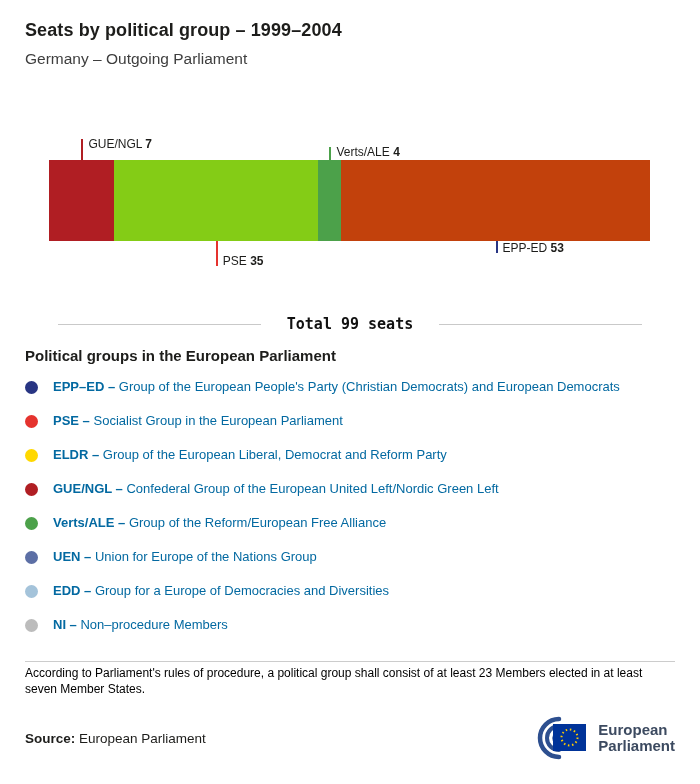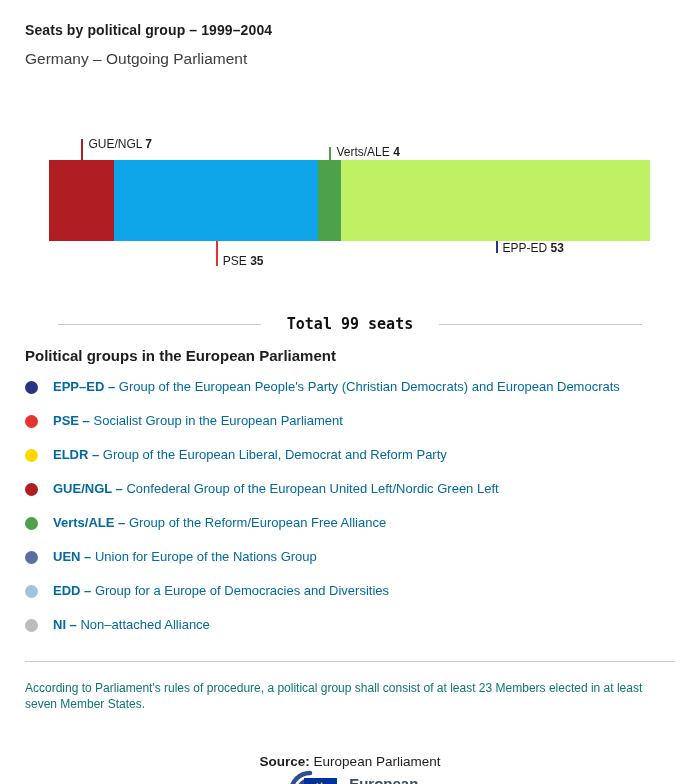--- a/index.html
+++ b/index.html
@@ -7,21 +7,21 @@
     position:relative;
     width:700px;height:784px;
     box-sizing:border-box;
     padding:20px 25px 0 25px;
     background:#ffffff;
     font-family:"Liberation Sans",sans-serif;
     color:#1d1d1b;
     overflow:hidden;
   }
   
-  .title{font-size:14px;font-weight:700;line-height:20px;letter-spacing:.1px;}
+  .title{font-size:18px;font-weight:700;line-height:20px;letter-spacing:.1px;}
   .subtitle{font-size:15.5px;color:#3e3e3e;margin-top:9px;line-height:19px;}
 
   
   .bar{
     margin-top:92px;
     margin-left:24px;
     width:601px;height:81px;
     display:flex;
     position:relative;
   }
@@ -51,57 +51,57 @@
   
   .legend-heading{font-size:15px;font-weight:700;margin-top:13px;line-height:19px;}
   .legend{margin-top:12px;}
   .legend-item{display:flex;align-items:center;height:20px;margin-bottom:14px;}
   .legend-dot{width:13px;height:13px;border-radius:50%;flex:none;margin-right:15px;background:#999;}
   .legend-text{font-size:13px;line-height:16px;color:#0369a1;white-space:nowrap;}
   .legend-text b{font-weight:700;}
 
   
   .divider{margin-top:26px;height:1px;background:#cccccc;}
-  .footnote{margin-top:18px;font-size:12px;line-height:16px;color:#0f766e;max-width:648px;}
+  .footnote{margin-top:3px;font-size:12px;line-height:16px;color:#000000;max-width:648px;}
 
   
-  .bottom-row{margin-top:42px;display:flex;align-items:center;justify-content:space-between;height:46px;flex-direction:column;}
+  .bottom-row{margin-top:18px;display:flex;align-items:center;justify-content:space-between;height:46px;}
   .source{font-size:13.5px;color:#1d1d1b;}
   .source b{font-weight:700;}
   .logo{display:flex;align-items:center;justify-content:center;}
   .logo-text{margin-left:9px;font-size:15px;font-weight:700;color:#3c4a60;line-height:16px;}
 </style>
 </head>
 <body>
 
 <div class="page">
 
   <div class="title">Seats by political group – 1999–2004</div>
   <div class="subtitle">Germany – Outgoing Parliament</div>
 
   <div class="bar">
     <div class="segment seg-0" style="flex-grow: 7; background: rgb(176, 30, 35); padding-left: 24px;">
       <div class="callout above">
         <div class="tick" style="background: rgb(176, 30, 35);"></div>
         <span class="callout-label"><span>GUE/NGL</span> <b>7</b></span>
       </div>
     </div>
-    <div class="segment seg-1" style="flex-grow: 35; background: #0ea5e9;">
+    <div class="segment seg-1" style="flex-grow: 35; background: #84cc16;">
       <div class="callout below">
         <div class="tick" style="background: rgb(229, 51, 46);"></div>
         <span class="callout-label"><span>PSE</span> <b>35</b></span>
       </div>
     </div>
     <div class="segment seg-2" style="flex-grow: 4; background: rgb(76, 161, 74);">
       <div class="callout above">
         <div class="tick" style="background: rgb(76, 161, 74);"></div>
         <span class="callout-label"><span>Verts/ALE</span> <b>4</b></span>
       </div>
     </div>
-    <div class="segment seg-3" style="flex-grow: 53; background: #bef264;">
+    <div class="segment seg-3" style="flex-grow: 53; background: #c2410c;">
       <div class="callout below">
         <div class="tick" style="background: rgb(40, 53, 131);"></div>
         <span class="callout-label"><span>EPP-ED</span> <b>53</b></span>
       </div>
     </div>
   </div>
 
   <div class="total-row">
     <div class="total-rule"></div>
     <div class="total-label">Total 99 seats</div>
@@ -134,21 +134,21 @@
     <div class="legend-item">
       <span class="legend-dot" style="background: rgb(92, 111, 165);"></span>
       <span class="legend-text"><b>UEN –</b> <span>Union for Europe of the Nations Group</span></span>
     </div>
     <div class="legend-item">
       <span class="legend-dot" style="background: rgb(164, 195, 218);"></span>
       <span class="legend-text"><b>EDD –</b> <span>Group for a Europe of Democracies and Diversities</span></span>
     </div>
     <div class="legend-item">
       <span class="legend-dot" style="background: rgb(188, 188, 188);"></span>
-      <span class="legend-text"><b>NI –</b> <span>Non–attached Alliance</span></span>
+      <span class="legend-text"><b>NI –</b> <span>Non–procedure Members</span></span>
     </div>
   </div>
 
   <div class="divider"></div>
   <div class="footnote">According to Parliament's rules of procedure, a political group shall consist of at least 23 Members elected in at least seven Member States.</div>
 
   <div class="bottom-row">
     <div class="source"><b>Source:</b> <span>European Parliament</span></div>
     <div class="logo">
       <svg width="66" height="46" viewBox="0 0 66 46" aria-hidden="true">

